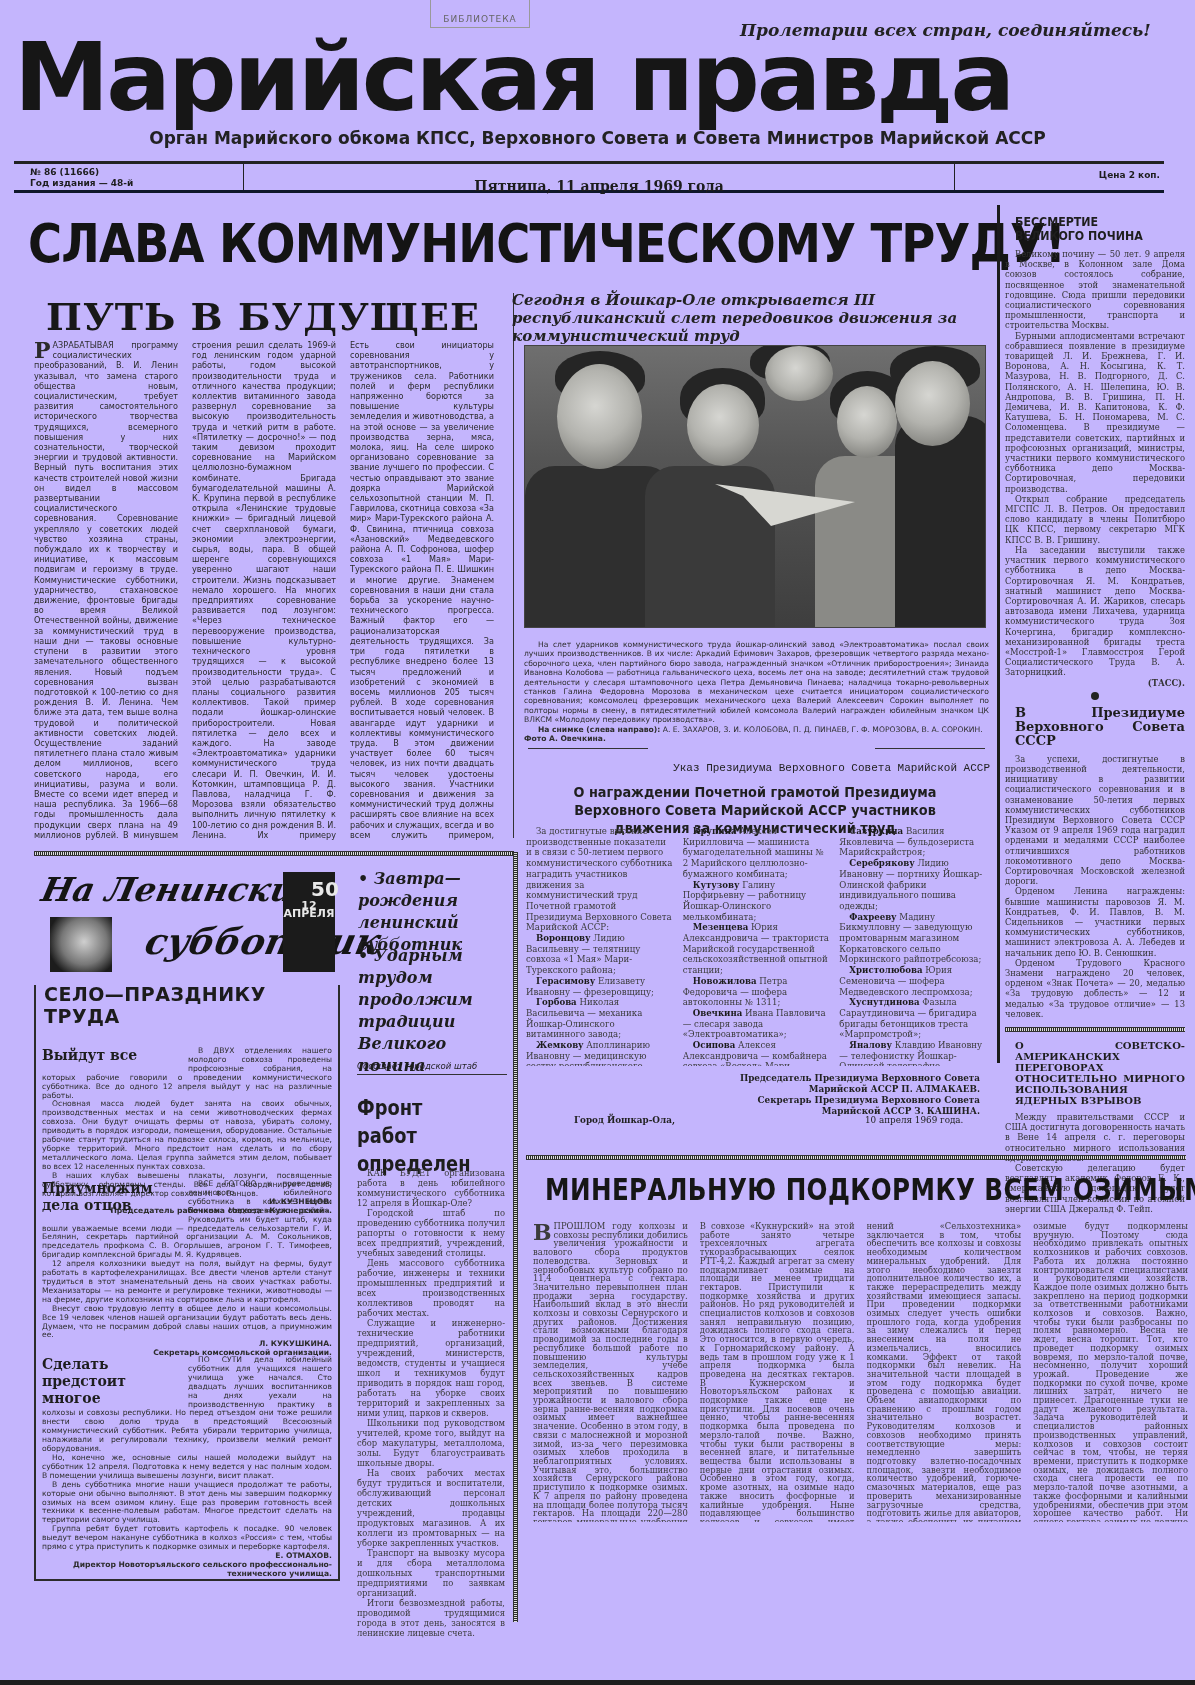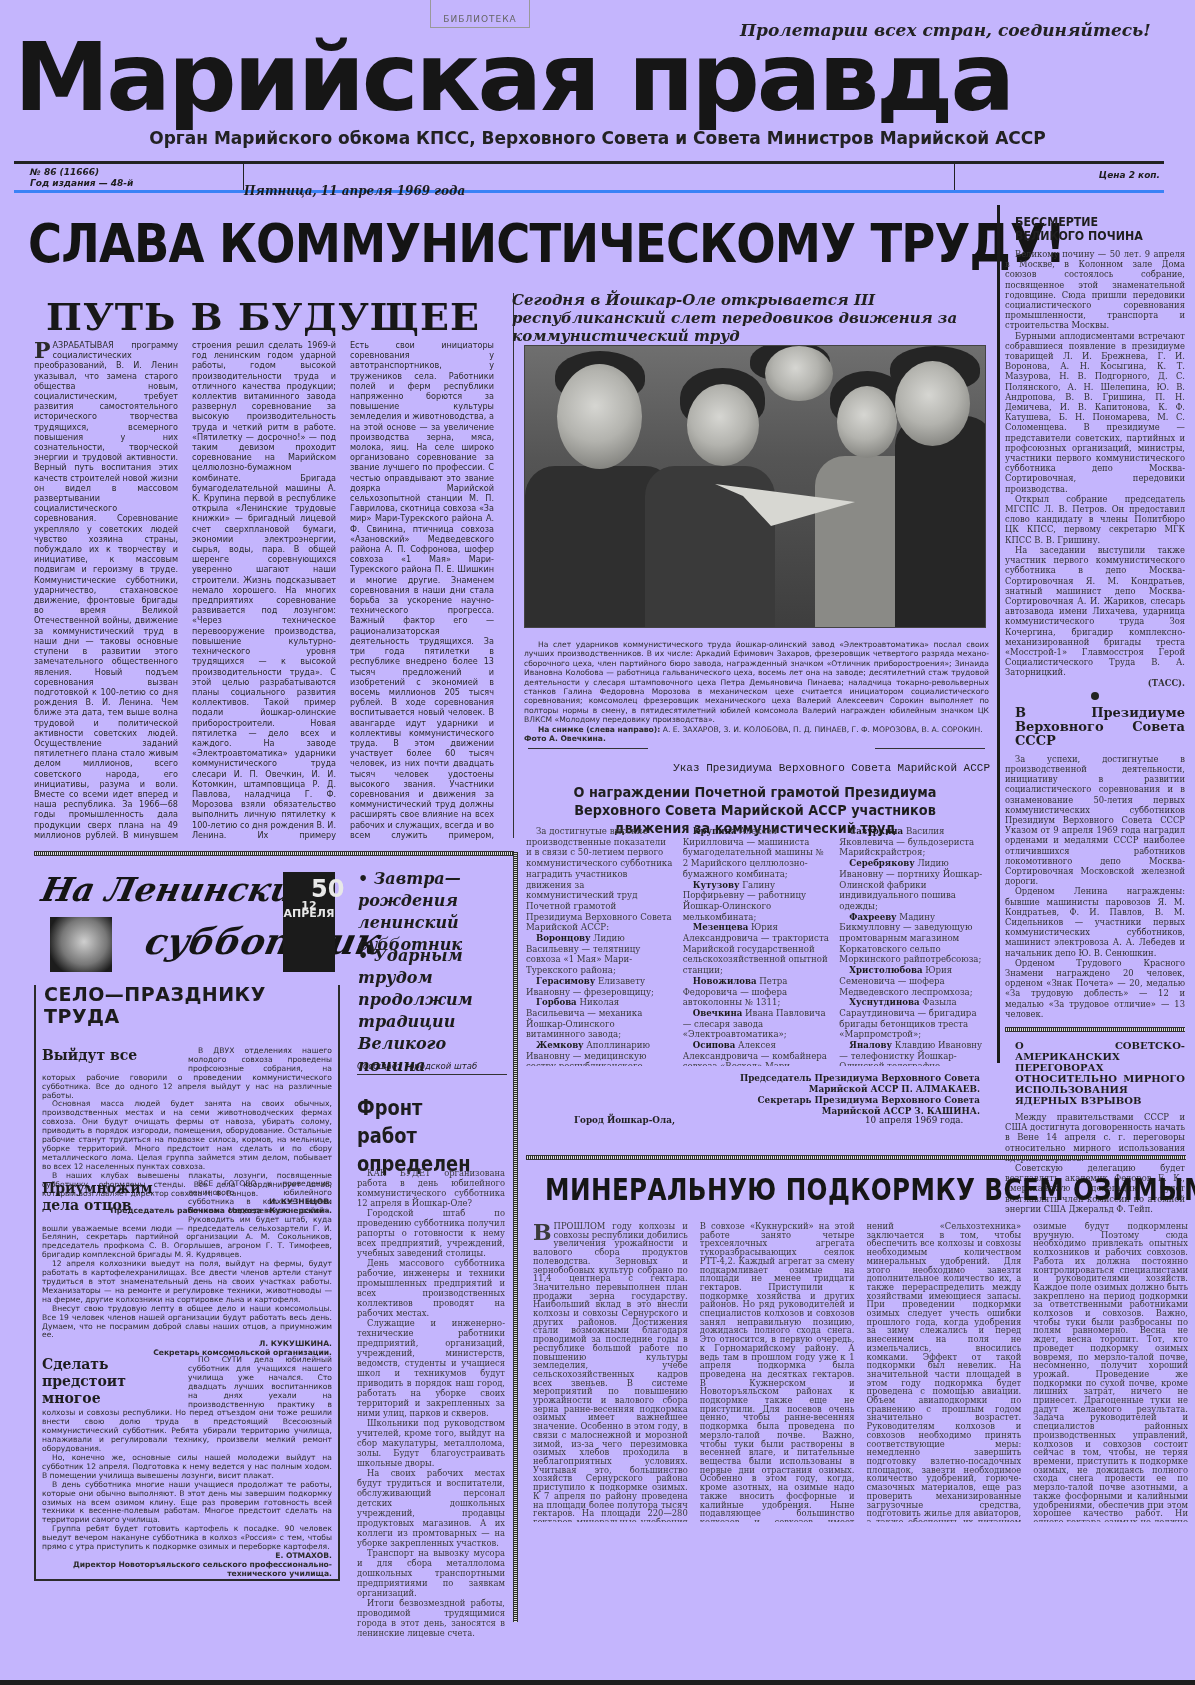--- a/index.html
+++ b/index.html
@@ -3,23 +3,23 @@
 <meta charset="utf-8">
 <style>
   * { box-sizing: border-box; margin: 0; padding: 0; }
   body { width: 1195px; height: 1685px; background: #e9e9e7; color: #1d1d1d; font-family: "DejaVu Serif", serif; overflow: hidden; position: relative; }
   .paper { position: absolute; left: 0; top: 0; width: 1195px; height: 1685px; background: #c4b5fd; }
   .abs { position: absolute; }
   .stamp { left: 430px; top: 0; width: 100px; height: 28px; border: 1px solid #999; border-top: none; font-size: 9px; font-family: "DejaVu Sans", sans-serif; color: #666; text-align: center; padding-top: 14px; letter-spacing: 1px; }
   .motto { left: 740px; top: 20px; font-style: italic; font-weight: bold; font-size: 17px; font-family: "DejaVu Serif", serif; color: #222; }
   .mast { left: 14px; top: 32px; width: 1145px; font-family: "DejaVu Sans", sans-serif; font-weight: bold; font-size: 94px; line-height: 92px; letter-spacing: -3px; color: #161616; transform: scaleX(1.02); transform-origin: left; white-space: nowrap; }
   .organ { left: 0; top: 128px; width: 1195px; text-align: center; font-family: "DejaVu Sans", sans-serif; font-weight: bold; font-size: 17px; color: #222; }
-  .dateline { left: 14px; top: 161px; width: 1150px; height: 32px; border-top: 3px solid #222; border-bottom: 3px solid #3b82f6; display: flex; font-family: "DejaVu Sans", sans-serif; font-size: 9px; font-style: italic; }
+  .dateline { left: 14px; top: 161px; width: 1150px; height: 32px; border-top: 3px solid #222; border-bottom: 3px solid #0f172a; display: flex; font-family: "DejaVu Sans", sans-serif; font-size: 9px; }
   .dateline .issue { width: 230px; border-right: 1px solid #222; padding: 3px 16px; line-height: 11px; font-weight: bold; }
-  .dateline .date { flex: 1; text-align: left; font-family: "DejaVu Serif", serif; font-size: 12px; font-weight: bold; padding-top: 20px; }
+  .dateline .date { flex: 1; text-align: center; font-family: "DejaVu Serif", serif; font-size: 14px; font-weight: bold; padding-top: 14px; }
   .dateline .price { width: 210px; border-left: 1px solid #222; text-align: right; padding: 6px 4px; font-weight: bold; }
   .banner { left: 28px; top: 212px; font-family: "DejaVu Sans", sans-serif; font-weight: bold; font-size: 54px; letter-spacing: -1px; transform: scaleX(0.86); transform-origin: left; white-space: nowrap; color: #141414; }
   .h-future { left: 46px; top: 294px; font-family: "DejaVu Serif", serif; font-weight: bold; font-size: 38px; letter-spacing: 1px; color: #181818; }
   .cols3 { left: 34px; top: 340px; width: 460px; height: 500px; display: flex; gap: 14px; }
   .col { flex: 1; font-family: "DejaVu Sans", sans-serif; font-size: 8.1px; line-height: 10.2px; text-align: justify; color: #2b2b2b; overflow: hidden; }
   .col p { text-indent: 10px; }
   .dropcap { float: left; font-size: 22px; line-height: 20px; font-weight: bold; font-family: "DejaVu Serif", serif; margin-right: 2px; }
   .photo-head { left: 512px; top: 291px; width: 470px; font-style: italic; font-weight: bold; font-family: "DejaVu Serif", serif; font-size: 15px; line-height: 18px; color: #222; }
   .leftrule { left: 513px; top: 293px; width: 1px; height: 545px; background: #333; }
   .photo { left: 524px; top: 345px; width: 462px; height: 283px; background: linear-gradient(180deg,#6f6f6f 0%, #555 40%, #3e3e3e 100%); border: 1px solid #444; overflow: hidden; }
@@ -47,21 +47,21 @@
   .rhead2 { font-family: "DejaVu Serif", serif; font-weight: bold; font-size: 13px; line-height: 14px; color: #1e1e1e; }
   .rhead3 { font-family: "DejaVu Serif", serif; font-weight: bold; font-size: 10px; line-height: 11px; color: #1e1e1e; }
   .dot { width: 8px; height: 8px; border-radius: 50%; background: #222; margin: 4px auto 6px; }
   .hatch { height: 5px; background: repeating-linear-gradient(90deg,#2a2a2a 0 1px, #ddd 1px 2px); border-top: 1px solid #333; border-bottom: 1px solid #333; }
   .hatch-v { width: 5px; background: repeating-linear-gradient(180deg,#2a2a2a 0 1px, #ddd 1px 2px); border-left: 1px solid #333; border-right: 1px solid #333; }
   .subbotnik-logo { left: 38px; top: 872px; width: 300px; height: 100px; }
   .logo-script { position: absolute; left: 4px; top: 0px; font-family: "DejaVu Serif", serif; font-style: italic; font-weight: bold; font-size: 33px; line-height: 36px; color: #151515; transform: skewX(-12deg); white-space: nowrap; }
   .logo-script2 { position: absolute; left: 108px; top: 48px; font-family: "DejaVu Serif", serif; font-style: italic; font-weight: bold; font-size: 36px; color: #151515; transform: skewX(-12deg); white-space: nowrap; }
   .lenin { position: absolute; left: 12px; top: 45px; width: 62px; height: 55px; background: radial-gradient(circle at 55% 45%, #cfcfcf 0%, #777 50%, #1c1c1c 80%); }
   .badge50 { position: absolute; left: 245px; top: 0px; width: 52px; height: 100px; background: #1b1b1b; color: #e8e8e8; text-align: center; font-family: "DejaVu Sans", sans-serif; font-weight: bold; }
-  .badge50 .n { font-size: 24px; padding-top: 4px; line-height: 26px; padding-left: 28px; }
+  .badge50 .n { font-size: 20px; padding-top: 4px; line-height: 26px; padding-left: 28px; }
   .badge50 .d { font-size: 11px; line-height: 8px; }
   .box { left: 34px; top: 985px; width: 306px; height: 596px; border: 2px solid #2b2b2b; border-top: none; }
   .box-head { left: 44px; top: 983px; width: 294px; font-family: "DejaVu Sans", sans-serif; font-weight: bold; font-size: 19px; letter-spacing: 0.5px; color: #1c1c1c; }
   .story { position: absolute; left: 42px; width: 290px; font-family: "DejaVu Sans", sans-serif; font-size: 7.6px; line-height: 8.9px; text-align: justify; color: #2d2d2d; }
   .story p { text-indent: 10px; }
   .story .kick { float: left; font-family: "DejaVu Serif", serif; font-weight: bold; font-size: 14px; line-height: 17px; width: 140px; margin: 0 6px 2px 0; text-indent: 0; color: #1e1e1e; }
   .story .sig { text-align: right; font-weight: bold; text-indent: 0; }
   .mid-rule2 { left: 513px; top: 852px; width: 5px; height: 770px; }
   .promo { left: 358px; width: 150px; font-family: "DejaVu Serif", serif; font-style: italic; font-weight: bold; font-size: 16px; line-height: 22px; color: #1d1d1d; }
   .promo-src { left: 357px; top: 1061px; width: 150px; font-family: "DejaVu Sans", sans-serif; font-style: italic; font-size: 8.5px; border-bottom: 1px solid #333; padding-bottom: 3px; }

